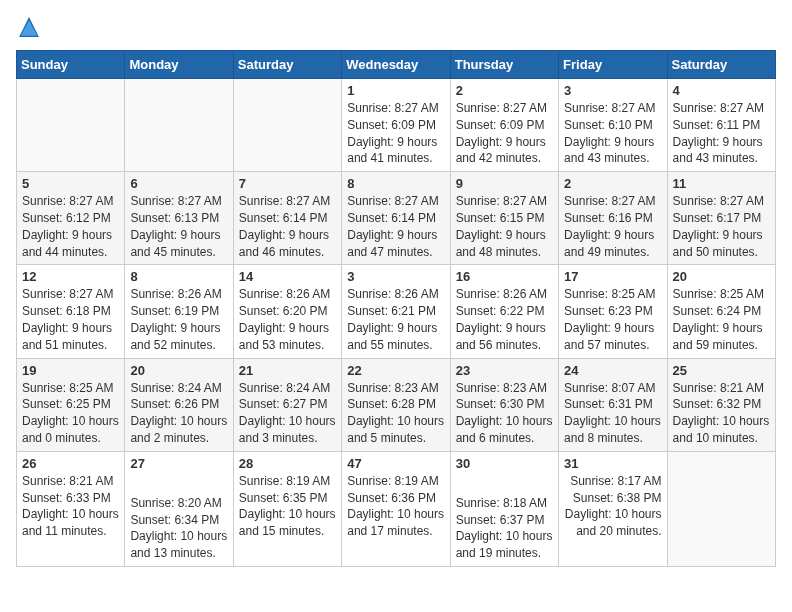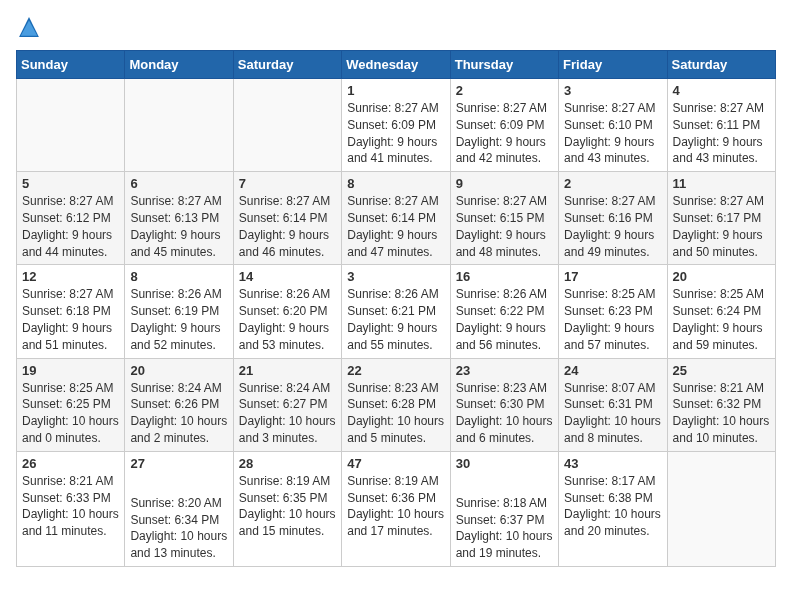--- a/index.html
+++ b/index.html
@@ -328,22 +328,22 @@
 and 17 minutes.</div>
         </td>
         <td>
           <span class="day-number">30</span>
           <div class="day-info" style="white-space: pre-line; margin-top: 24px;">Sunrise: 8:18 AM
 Sunset: 6:37 PM
 Daylight: 10 hours
 and 19 minutes.</div>
         </td>
         <td>
-          <span class="day-number">43</span>
-          <div class="day-info" style="white-space: pre-line;">Sunrise: 8:17 AM
+          <span class="day-number">31</span>
+          <div class="day-info" style="white-space: pre-line; text-align: right;">Sunrise: 8:17 AM
 Sunset: 6:38 PM
 Daylight: 10 hours
 and 20 minutes.</div>
         </td>
         <td class="empty"></td>
       </tr>
     </tbody>
 </table>
 
 </body></html>

